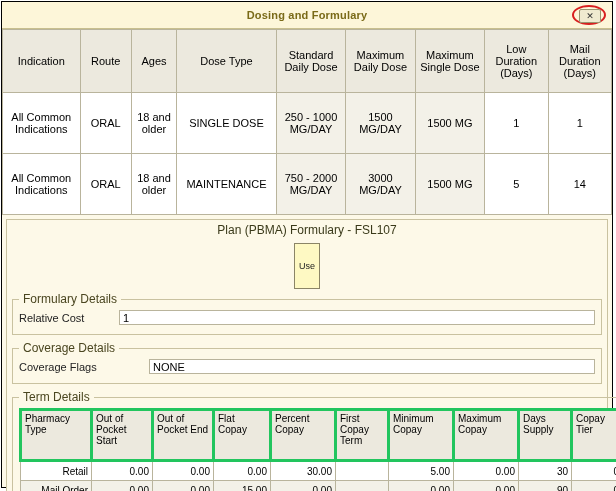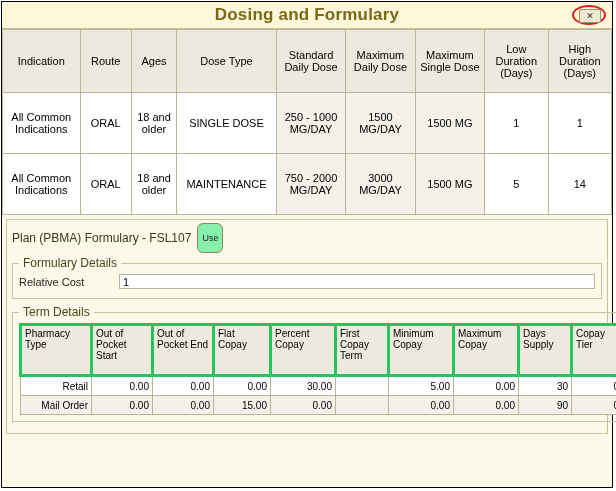--- a/index.html
+++ b/index.html
@@ -28,21 +28,21 @@
   .titlebar {
     height: 26px;
     background: #fdf6d9;
     border-bottom: 1px solid #c8bf8e;
     display: flex;
     align-items: center;
     justify-content: center;
     position: relative;
   }
   .titlebar .title {
-    font-size: 17px;
+    font-size: 11px;
     font-weight: bold;
     color: #7a6a18;
     letter-spacing: 0.2px;
   }
   .close-wrap {
     position: absolute;
     right: 6px;
     top: 3px;
     width: 34px;
     height: 20px;
@@ -111,27 +111,28 @@
     position: relative;
     box-sizing: border-box;
   }
   .formulary-head {
     display: flex;
     align-items: center;
     gap: 6px;
     font-size: 12px;
     color: #3a3a1a;
     margin-bottom: 3px;
+    flex-direction: column;
   }
   .use-btn {
     font-size: 9px;
     border: 1px solid #8b8566;
-    background: #86efac;
-    border-radius: 6px;
-    padding: 8px 4px;
+    background: #fef9c3;
+    border-radius: 0;
+    padding: 16px 4px;
     line-height: 12px;
     color: #222;
     cursor: pointer;
   }
   fieldset.group {
     border: 1px solid #c9c2a0;
     margin: 0 0 6px 0;
     padding: 4px 6px 6px 6px;
   }
   fieldset.group legend {
@@ -210,21 +211,21 @@
     <thead>
       <tr>
         <th style="width:72px">Indication</th>
         <th style="width:46px">Route</th>
         <th style="width:40px">Ages</th>
         <th style="width:94px">Dose Type</th>
         <th style="width:64px">Standard Daily Dose</th>
         <th style="width:64px">Maximum Daily Dose</th>
         <th style="width:64px">Maximum Single Dose</th>
         <th style="width:58px">Low Duration (Days)</th>
-        <th style="width:58px">High Duration (Days)</th>
+        <th style="width:58px">Mail Duration (Days)</th>
       </tr>
     </thead>
     <tbody>
       <tr>
         <td>All Common Indications</td>
         <td>ORAL</td>
         <td>18 and older</td>
         <td>SINGLE DOSE</td>
         <td class="shaded">250 - 1000 MG/DAY</td>
         <td class="shaded">1500 MG/DAY</td>
@@ -253,20 +254,27 @@
     </div>
 
     <fieldset class="group">
       <legend>Formulary Details</legend>
       <div class="row">
         <span class="lbl">Relative Cost</span>
         <span class="fieldbox">1</span>
       </div>
     </fieldset>
 
+    <fieldset class="group">
+      <legend>Coverage Details</legend>
+      <div class="row">
+        <span class="lbl wide">Coverage Flags</span>
+        <span class="fieldbox">NONE</span>
+      </div>
+    </fieldset>
 
     <fieldset class="group">
       <legend>Term Details</legend>
       <table class="copay-table">
         <thead>
           <tr>
             <th style="width:62px">Pharmacy Type</th>
             <th style="width:52px">Out of Pocket Start</th>
             <th style="width:52px">Out of Pocket End</th>
             <th style="width:48px">Flat Copay</th>

